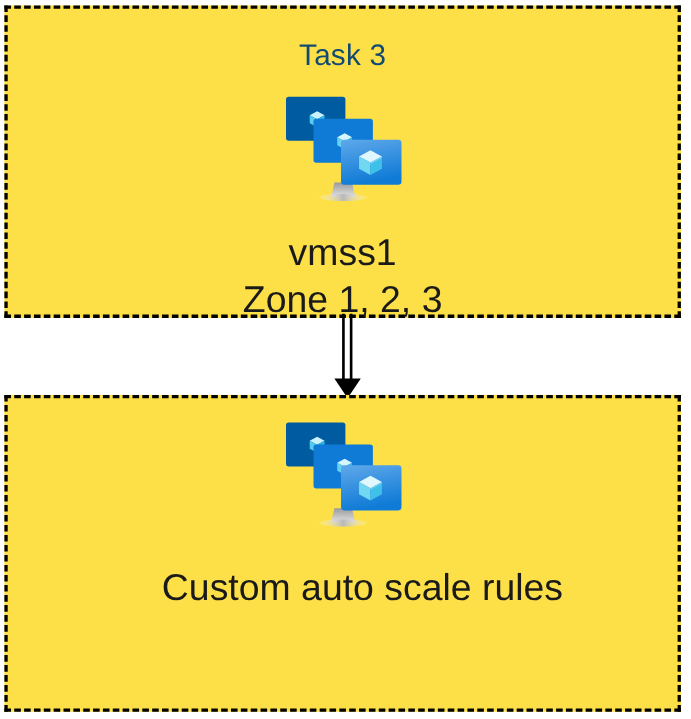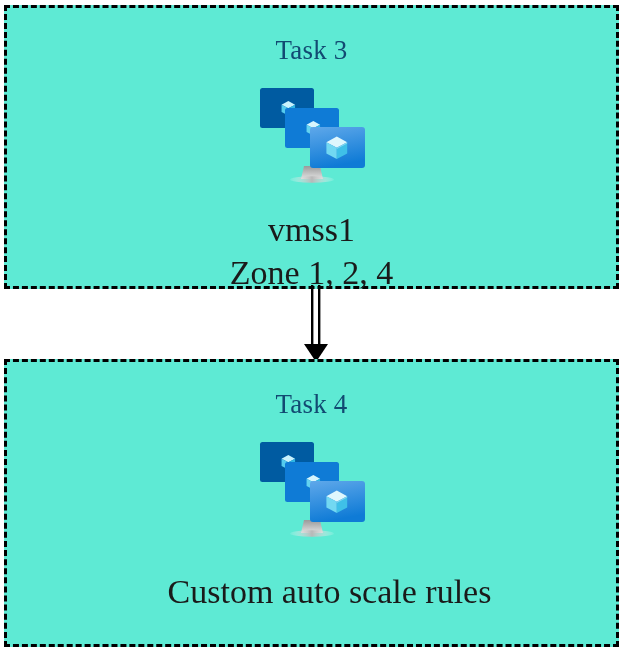--- a/index.html
+++ b/index.html
@@ -19,24 +19,23 @@
     position: absolute;
     left: 0;
     top: 0;
     width: 628px;
     height: 654px;
   }
 
   
   .task-box {
     position: absolute;
-    background: #5eead4;
+    background: #fde047;
     border: 3px dashed #000000;
     box-sizing: border-box;
-    font-family: Liberation Serif, serif;
   }
   #box-task3 {
     left: 4px;
     top: 5px;
     width: 615px;
     height: 284px;
   }
   #box-task4 {
     left: 4px;
     top: 359px;
@@ -144,40 +143,39 @@
             <path d="M16 2 L29 9 L16 16 L3 9 Z" fill="#DFF7FD"></path>
             <path d="M3 9 L16 16 L16 30 L3 23 Z" fill="#72D8F2"></path>
             <path d="M29 9 L16 16 L16 30 L29 23 Z" fill="#3FC0E8"></path>
             <path d="M16 16 L29 9 L29 10.5 L16 17.5 Z" fill="#FFFFFF" opacity="0.35"></path>
           </g>
         </svg>
       </span>
 
       <div class="caption-block">
         <div class="caption">vmss1</div>
-        <div class="caption">Zone 1, 2, 4</div>
+        <div class="caption">Zone 1, 2, 3</div>
       </div>
 
     </div>
   </div>
 
   <div id="connector">
     <svg width="40" height="78" viewBox="0 0 40 78" xmlns="http://www.w3.org/2000/svg">
 
       <rect x="15" y="0" width="2.4" height="62" fill="#000000"></rect>
       <rect x="22" y="0" width="2.4" height="62" fill="#000000"></rect>
 
       <path d="M8 59 L32 59 L20 77 Z" fill="#000000"></path>
     </svg>
   </div>
 
   <div class="task-box" id="box-task4">
     <div class="box-inner">
 
-      <div class="task-title">Task 4</div>
 
       <span class="vmss-icon">
         <svg width="120" height="110" viewBox="0 0 120 110" xmlns="http://www.w3.org/2000/svg">
           <defs>
             <linearGradient id="g-front-4" x1="0" y1="0" x2="0.25" y2="1">
               <stop offset="0" stop-color="#5FA8EA"></stop>
               <stop offset="1" stop-color="#0F7BD6"></stop>
             </linearGradient>
             <linearGradient id="g-stand-4" x1="0" y1="0" x2="0" y2="1">
               <stop offset="0" stop-color="#9A9A9A"></stop>

